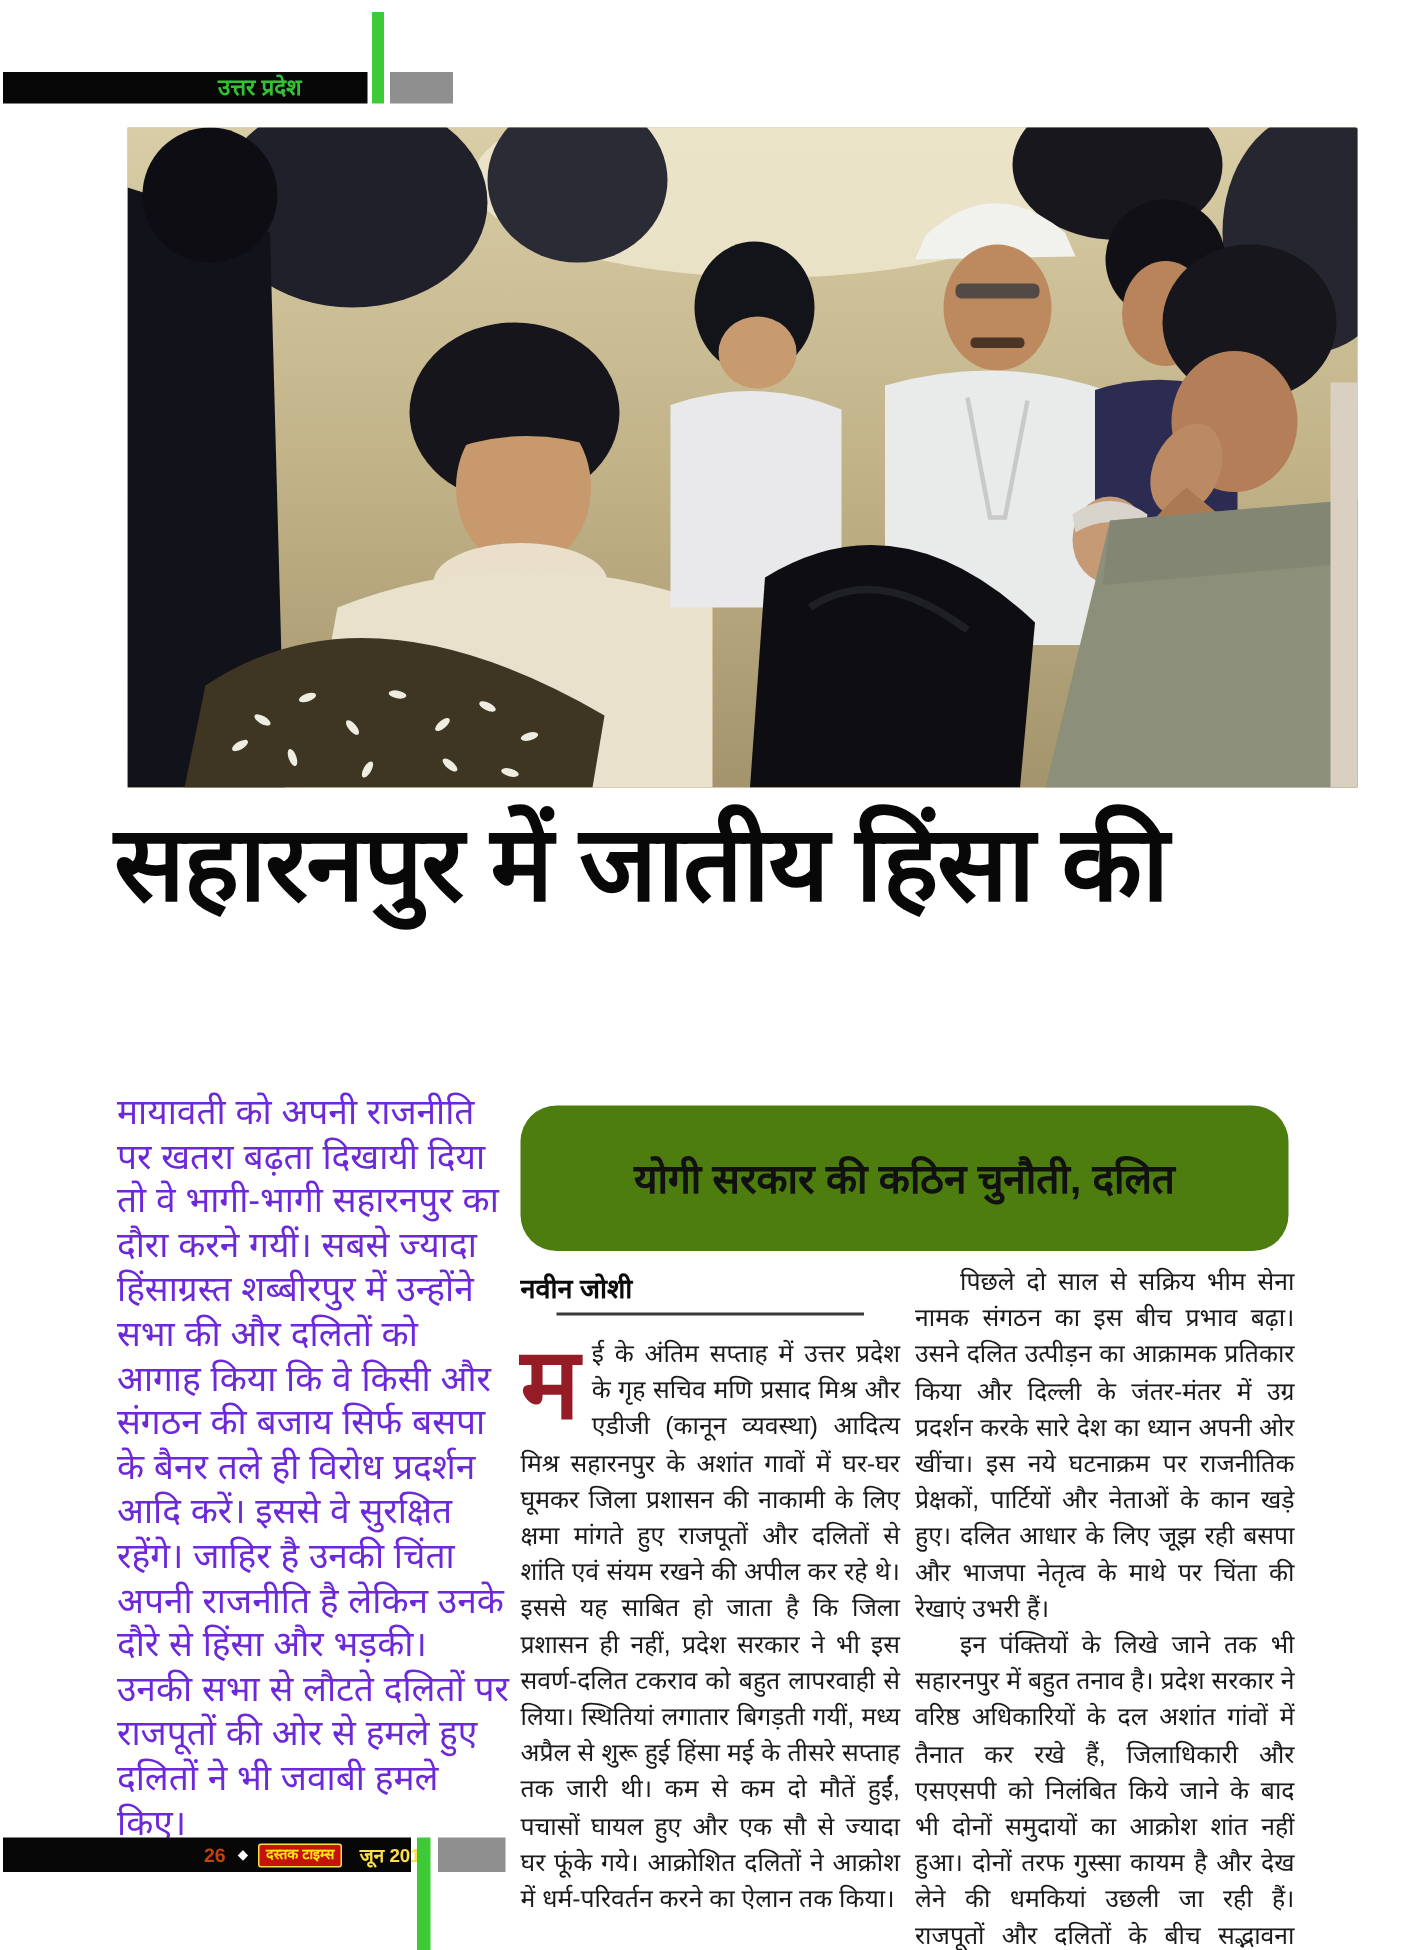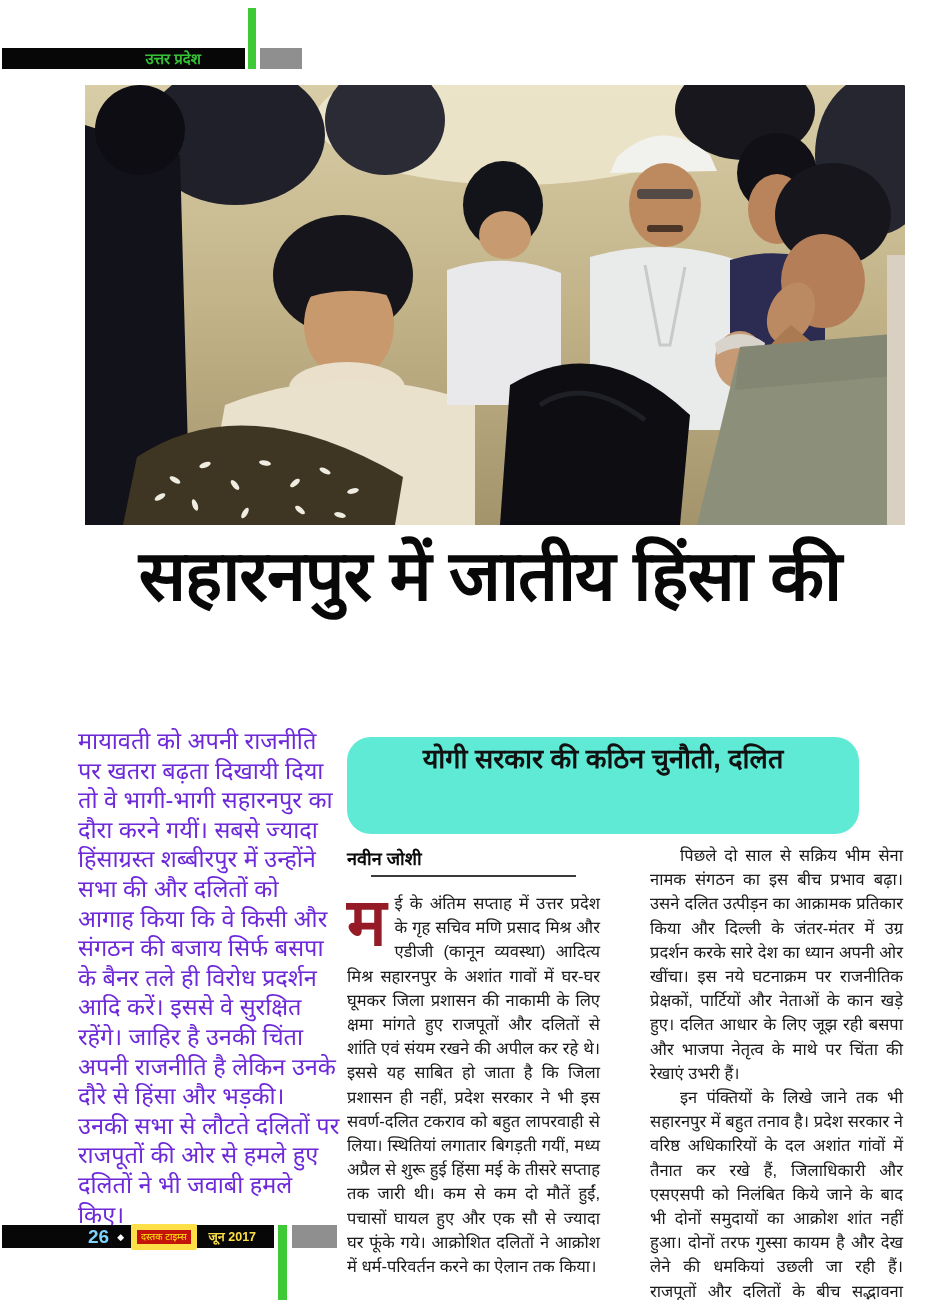--- a/index.html
+++ b/index.html
@@ -17,27 +17,27 @@
   .green-vline.top{left:248px;top:8px;width:8px;height:61px;}
   .green-vline.bottom{left:278px;top:1225px;width:9px;height:75px;}
   .gray-block{position:absolute;background:#8f8f8f;}
   .gray-block.top{left:260px;top:48px;width:42px;height:21px;}
   .gray-block.bottom{left:292px;top:1225px;width:45px;height:23px;}
   
   .photo{position:absolute;left:85px;top:85px;width:820px;height:440px;background:#b9ab80;}
   .photo svg{display:block;width:100%;height:100%;}
   
   .headline{
-    position:absolute;left:60px;top:528px;width:860px;text-align:center;
+    position:absolute;left:76px;top:528px;width:860px;
     font-size:70px;line-height:96px;font-weight:bold;color:#080808;letter-spacing:-1px;
   }
   
   .subhead{
-    position:absolute;left:347px;top:737px;width:512px;height:97px;background:#5eead4;
-    border-radius:24px;display:flex;flex-direction:row;justify-content:center;
+    position:absolute;left:347px;top:737px;width:512px;height:97px;background:#4d7c0f;
+    border-radius:24px;display:flex;flex-direction:column;justify-content:center;
     text-align:center;font-size:27px;line-height:44px;font-weight:bold;color:#111;
   }
   
   .col-left{
     position:absolute;left:78px;top:727px;width:262px;height:480px;
     font-size:23.5px;line-height:29.6px;color:#6d28d9;
   }
   .col-left p{margin:0;}
   
   .byline{position:absolute;left:347px;top:846px;width:253px;}
@@ -49,33 +49,33 @@
     font-size:16.5px;line-height:24.2px;text-align:justify;color:#1a1a1a;
   }
   .col-mid p{margin:0;}
   .dropcap{
     float:left;font-size:66px;line-height:54px;font-weight:bold;color:#951c26;
     padding:4px 8px 0 0;
   }
   
   .col-right{
     position:absolute;left:610px;top:843px;width:253px;height:380px;
-    font-size:16.5px;line-height:24.2px;text-align:justify;color:#1a1a1a;margin-left:40px;
+    font-size:16.5px;line-height:24.2px;text-align:justify;color:#1a1a1a;
   }
   .col-right p{margin:0;text-indent:30px;}
   
   .footer-bar{
     position:absolute;left:2px;top:1225px;width:272px;height:23px;background:#070707;
     box-sizing:border-box;display:flex;align-items:center;padding-left:86px;
   }
-  .footer-bar .pg{font-size:19px;font-weight:bold;color:#7dd3fc;line-height:23px;}
+  .footer-bar .pg{font-size:13px;font-weight:bold;color:#c2410c;line-height:23px;margin-left:48px;}
   .footer-bar .diamond{font-size:9px;color:#ffffff;margin:0 7px 0 8px;}
   .footer-bar .logo{
-    background:#c41308;color:#ffe913;border:6px solid #fde047;border-radius:2px;
-    font-size:9.5px;font-weight:normal;line-height:12px;padding:1px 4px;white-space:nowrap;
+    background:#c41308;color:#ffe913;border:1px solid #fde047;border-radius:2px;
+    font-size:9.5px;font-weight:bold;line-height:12px;padding:1px 4px;white-space:nowrap;
   }
   .footer-bar .issue{font-size:12.5px;font-weight:bold;color:#fde047;margin-left:12px;white-space:nowrap;}
 </style>
 </head>
 <body>
 
 <div class="page">
 
   <div class="section-tab">
     <span>उत्तर प्रदेश</span>

